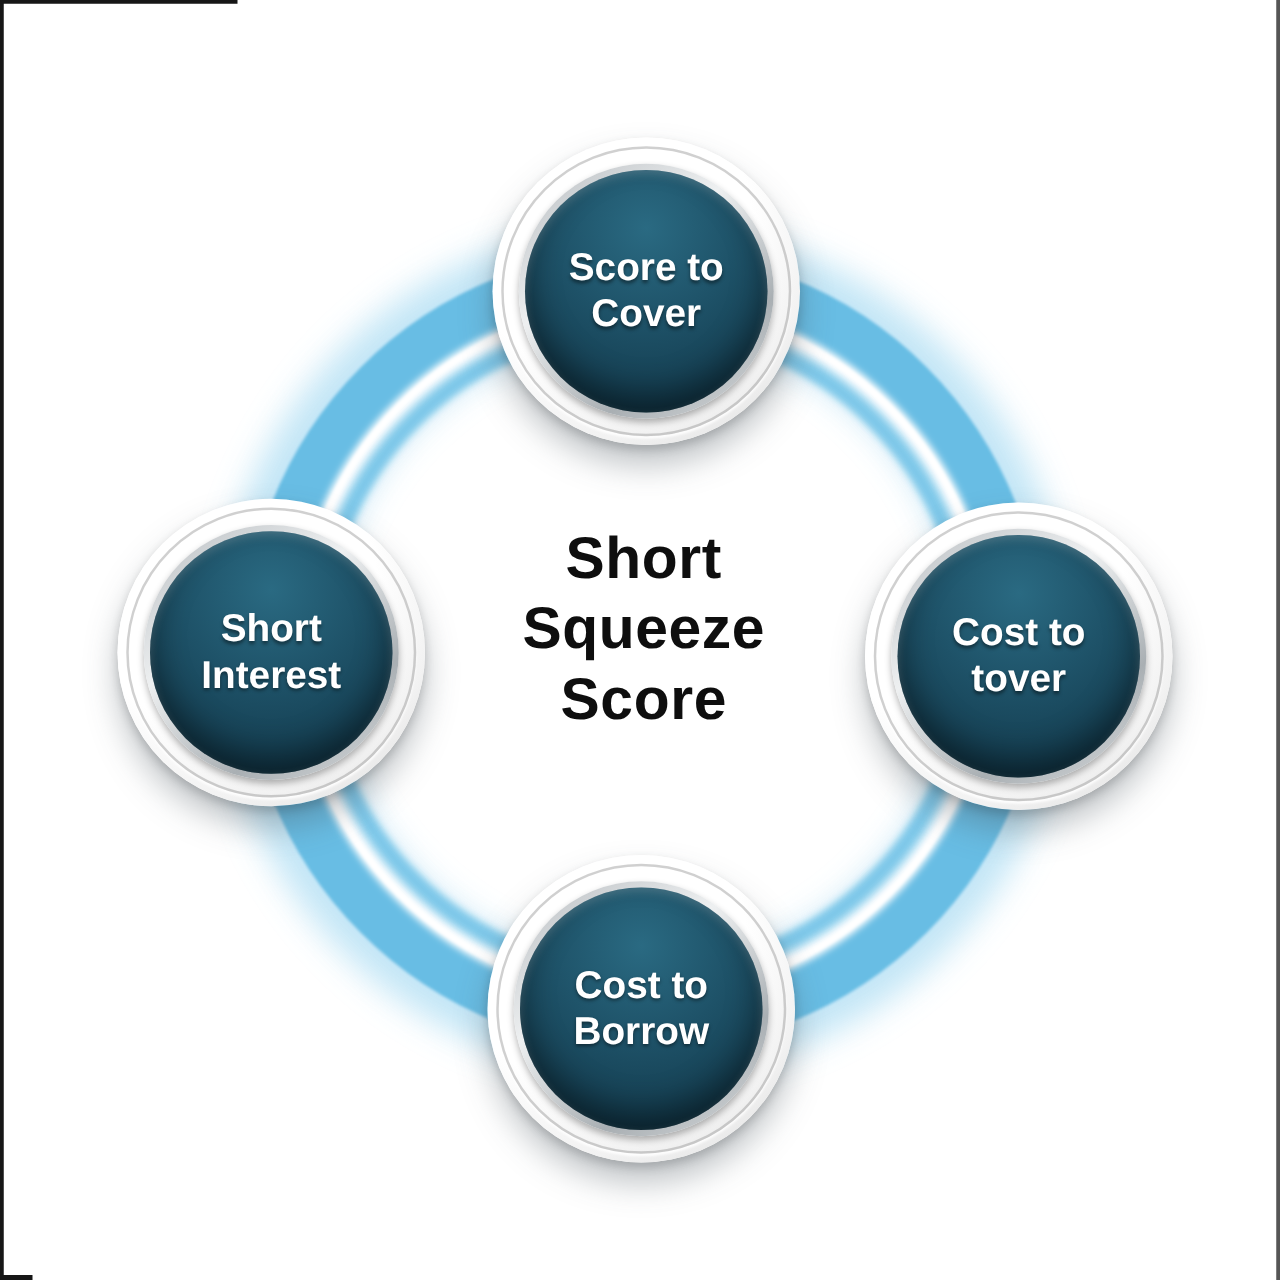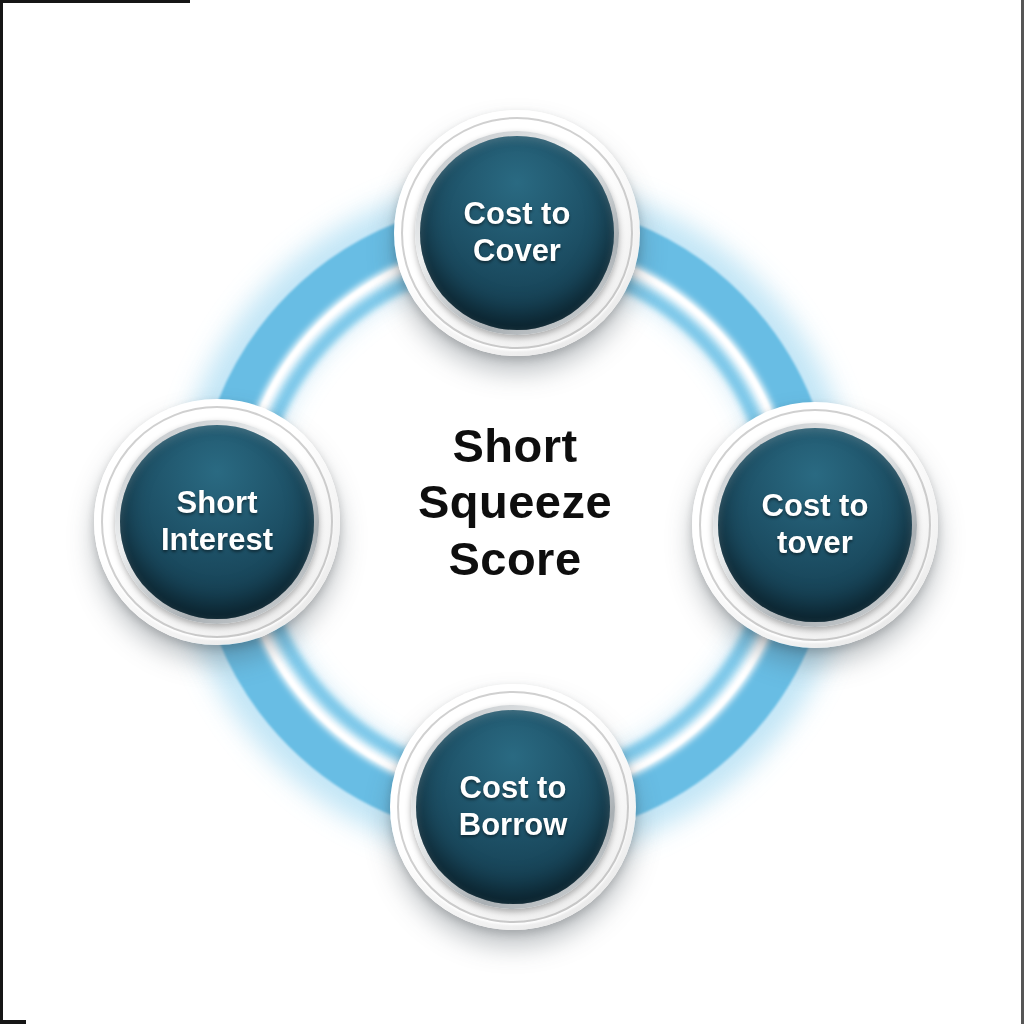--- a/index.html
+++ b/index.html
@@ -78,21 +78,21 @@
     <circle cx="515" cy="520" r="298" fill="none" stroke="#bce3f5" stroke-width="86" opacity="0.9" filter="url(#blurBig)"></circle>
     <circle cx="515" cy="520" r="297" fill="none" stroke="#68bde4" stroke-width="46" filter="url(#blurSml)"></circle>
     <circle cx="515" cy="520" r="276" fill="none" stroke="#ffffff" stroke-width="11" filter="url(#blurMid)"></circle>
     <circle cx="515" cy="520" r="276" fill="none" stroke="#ffffff" stroke-width="5" filter="url(#blurSml)"></circle>
     <circle cx="515" cy="520" r="260" fill="none" stroke="#79c6e8" stroke-width="13" opacity="0.95" filter="url(#blurMid)"></circle>
   </svg>
 
   <div class="node node-top">
     <div class="rim"></div>
     <div class="core">
-      <div class="node-label">Cost to Cover</div>
+      <div class="node-label">Score to Cover</div>
     </div>
   </div>
 
   <div class="node node-right">
     <div class="rim"></div>
     <div class="core">
       <div class="node-label">Cost to
 tover</div>
     </div>
   </div>

